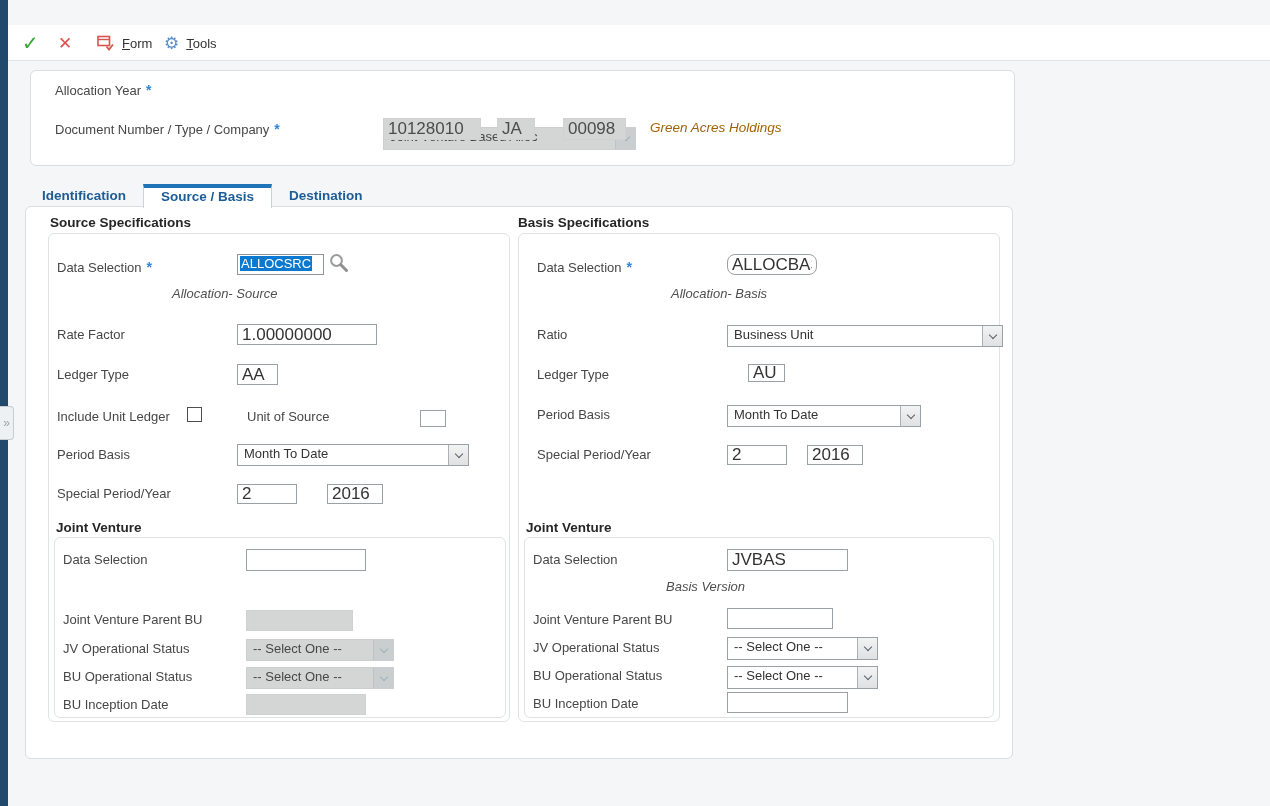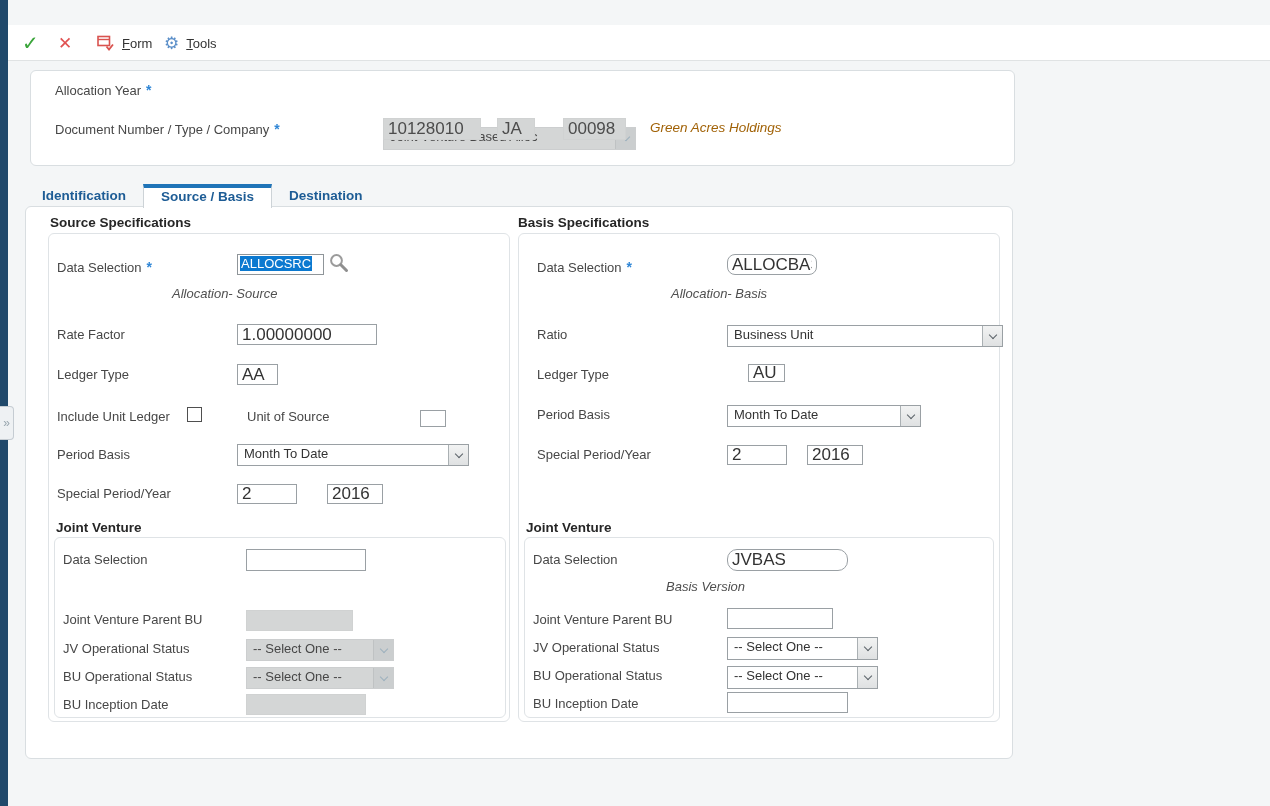--- a/index.html
+++ b/index.html
@@ -198,21 +198,21 @@
   </div>
 
   <div class="lbl" style="left:537px; top:447px;">Special Period/Year</div>
   <input class="tb" style="left: 727px; top: 445px; width: 60px; height: 20px;" value="2">
   <input class="tb" style="left: 807px; top: 445px; width: 56px; height: 20px;" value="2016">
 
   <div class="heading" style="left:526px; top:520px;">Joint Venture</div>
   <div class="groupbox" style="left:524px; top:537px; width:470px; height:181px;"></div>
 
   <div class="lbl" style="left:533px; top:552px;">Data Selection</div>
-  <input class="tb" style="left: 727px; top: 549px; width: 121px; height: 22px; border-radius: 10px;" value="JVBAS">
+  <input class="tb" style="left: 727px; top: 549px; width: 121px; height: 22px;" value="JVBAS">
   <div class="desc" style="left:666px; top:579px;">Basis Version</div>
 
   <div class="lbl" style="left:533px; top:612px;">Joint Venture Parent BU</div>
   <input class="tb" style="left: 727px; top: 608px; width: 106px; height: 21px;" value="">
 
   <div class="lbl" style="left:533px; top:640px;">JV Operational Status</div>
   <div class="select" style="left:727px; top:637px; width:151px; height:23px;">
     <span class="txt">-- Select One --</span>
     <span class="btn">
         <span class="chev"></span>

